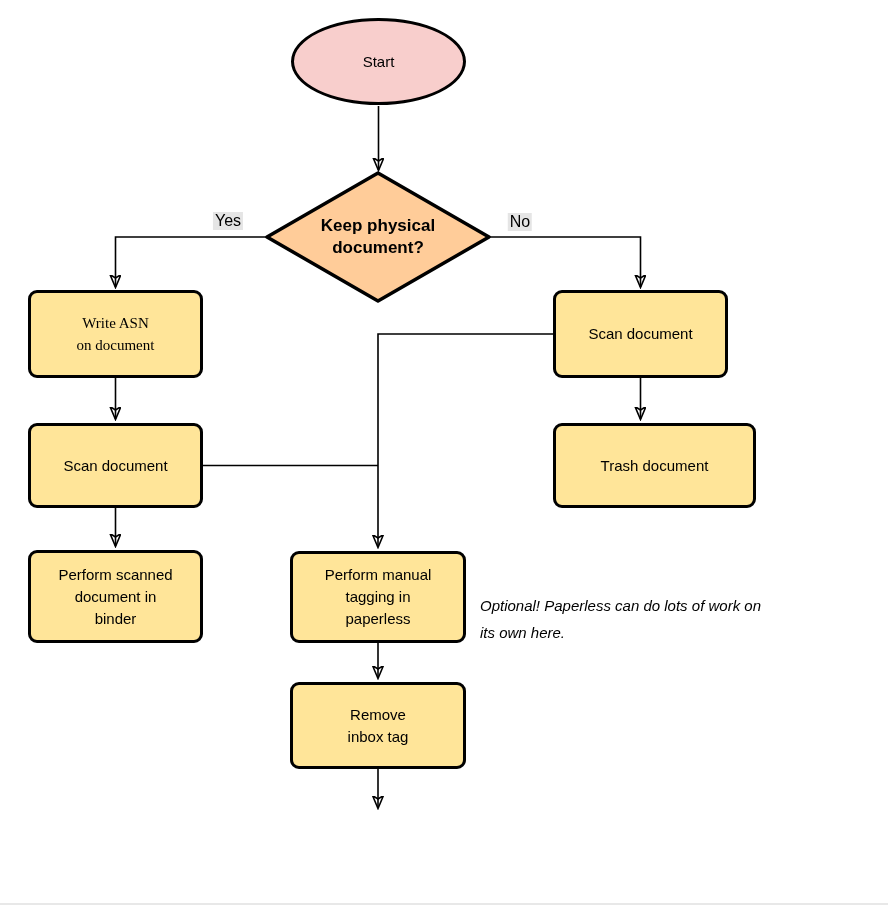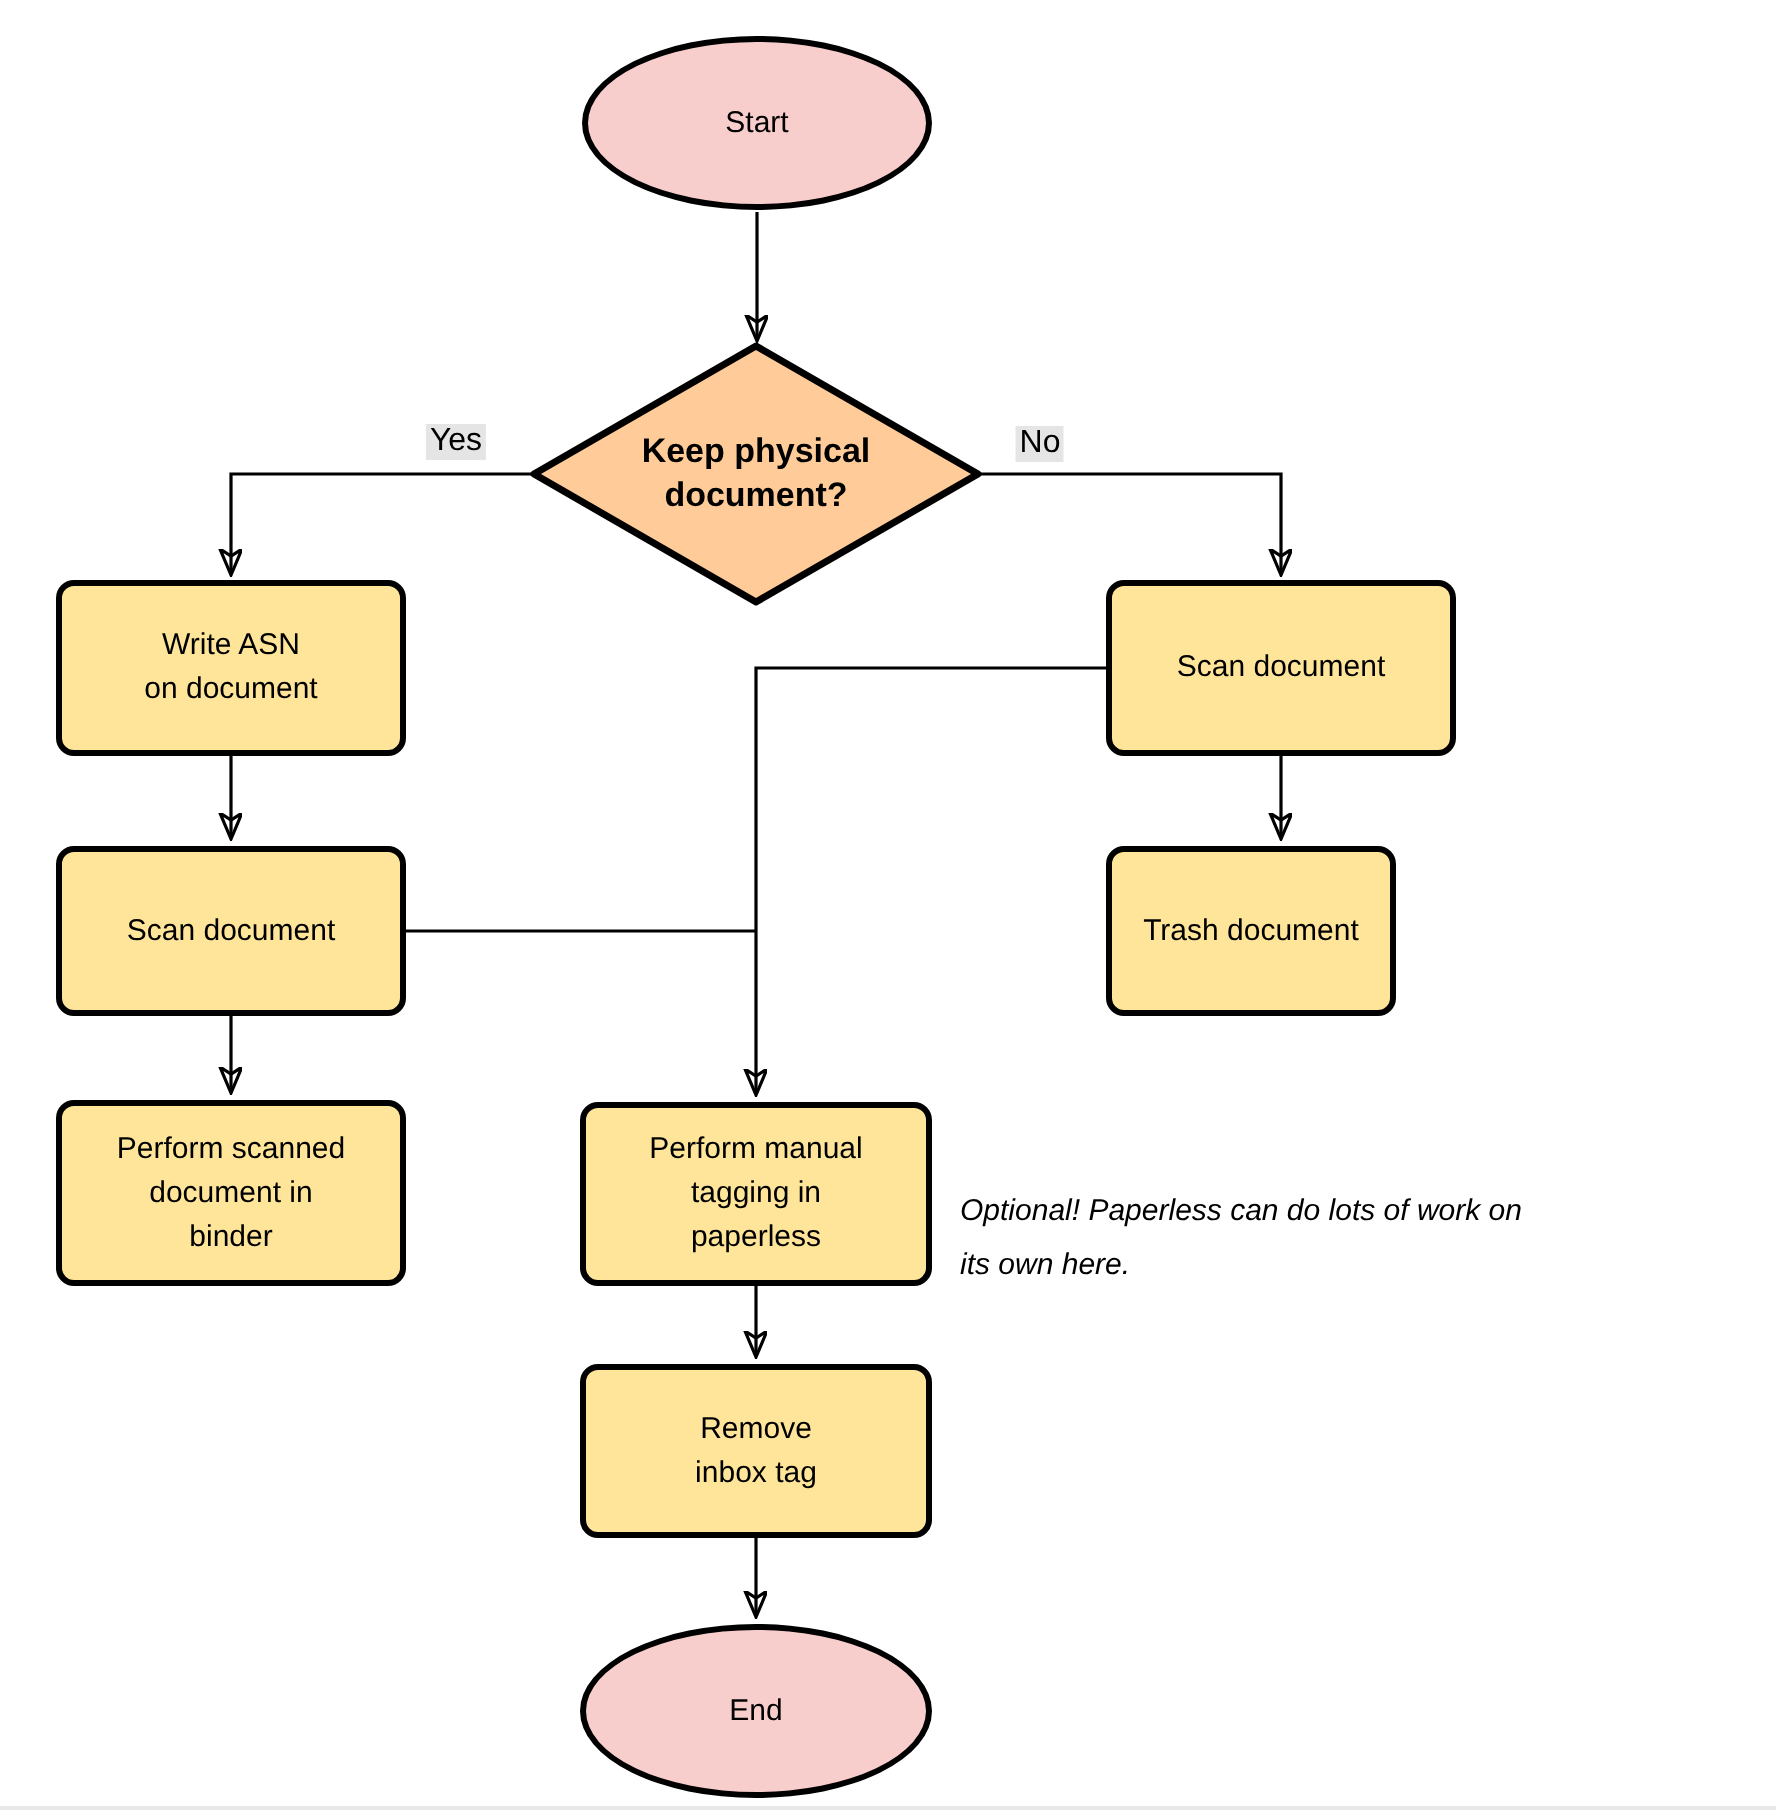--- a/index.html
+++ b/index.html
@@ -102,56 +102,53 @@
   </div>
 
   <div class="decision-label" style="left:266px;top:172px;width:224px;height:130px;">
     <span>Keep physical
 document?</span>
   </div>
 
   <span class="edge-label" style="left:228px;top:221px;">Yes</span>
   <span class="edge-label" style="left:520px;top:222px;">No</span>
 
-  <div class="node process" style="left:28px;top:290px;width:175px;height:88px;">
+  <div class="node process" style="left:28px;top:290px;width:175px;height:88px;font-family:Liberation Serif, serif;">
     <span>Write ASN
 on document</span>
   </div>
 
   <div class="node process" style="left:28px;top:423px;width:175px;height:85px;">
     <span>Scan document</span>
   </div>
 
   <div class="node process" style="left:28px;top:550px;width:175px;height:93px;">
     <span>Perform scanned
 document in
 binder</span>
   </div>
 
   <div class="node process" style="left:553px;top:290px;width:175px;height:88px;">
     <span>Scan document</span>
   </div>
 
-  <div class="node process" style="left:553px;top:423px;width:145px;height:85px;">
+  <div class="node process" style="left:553px;top:423px;width:203px;height:85px;">
     <span>Trash document</span>
   </div>
 
   <div class="node process" style="left:290px;top:551px;width:176px;height:92px;">
     <span>Perform manual
 tagging in
 paperless</span>
   </div>
 
   <div class="annotation">Optional! Paperless can do lots of work on
 its own here.</div>
 
   <div class="node process" style="left:290px;top:682px;width:176px;height:87px;">
     <span>Remove
 inbox tag</span>
   </div>
 
-  <div class="node terminal" style="left:290px;top:812px;width:176px;height:87px;">
-    <span>End</span>
-  </div>
 
   <div class="bottom-divider"></div>
 
 </div>
 
 </body></html>

